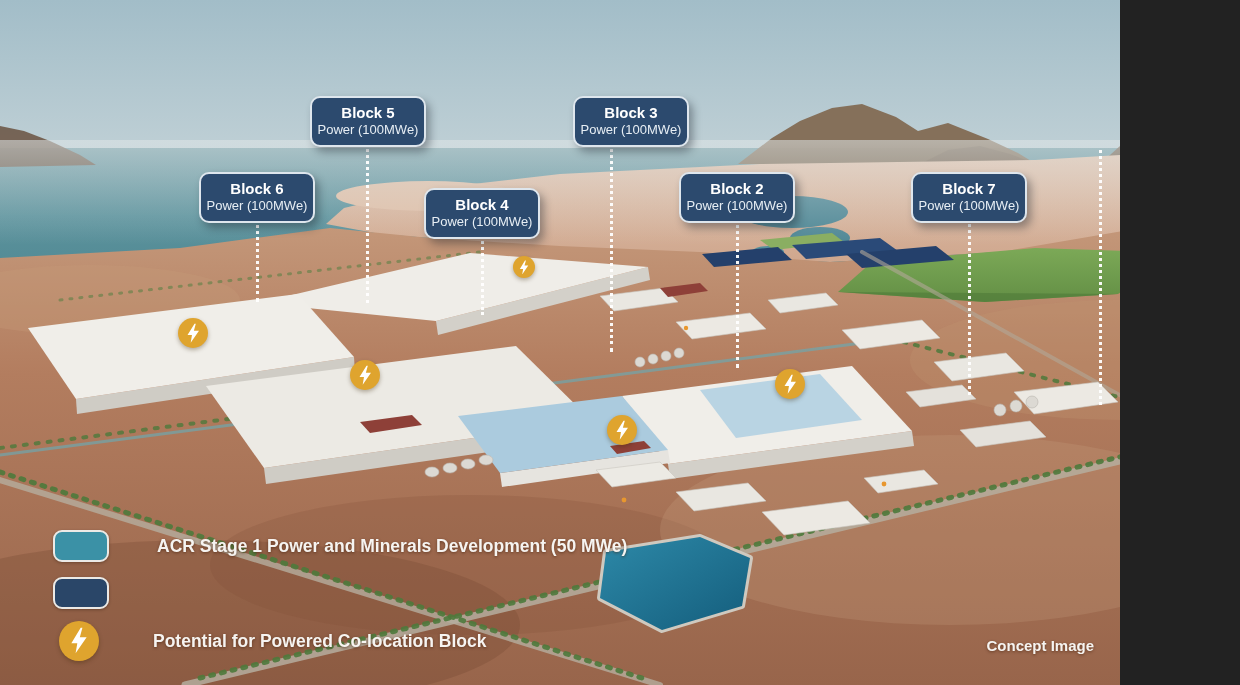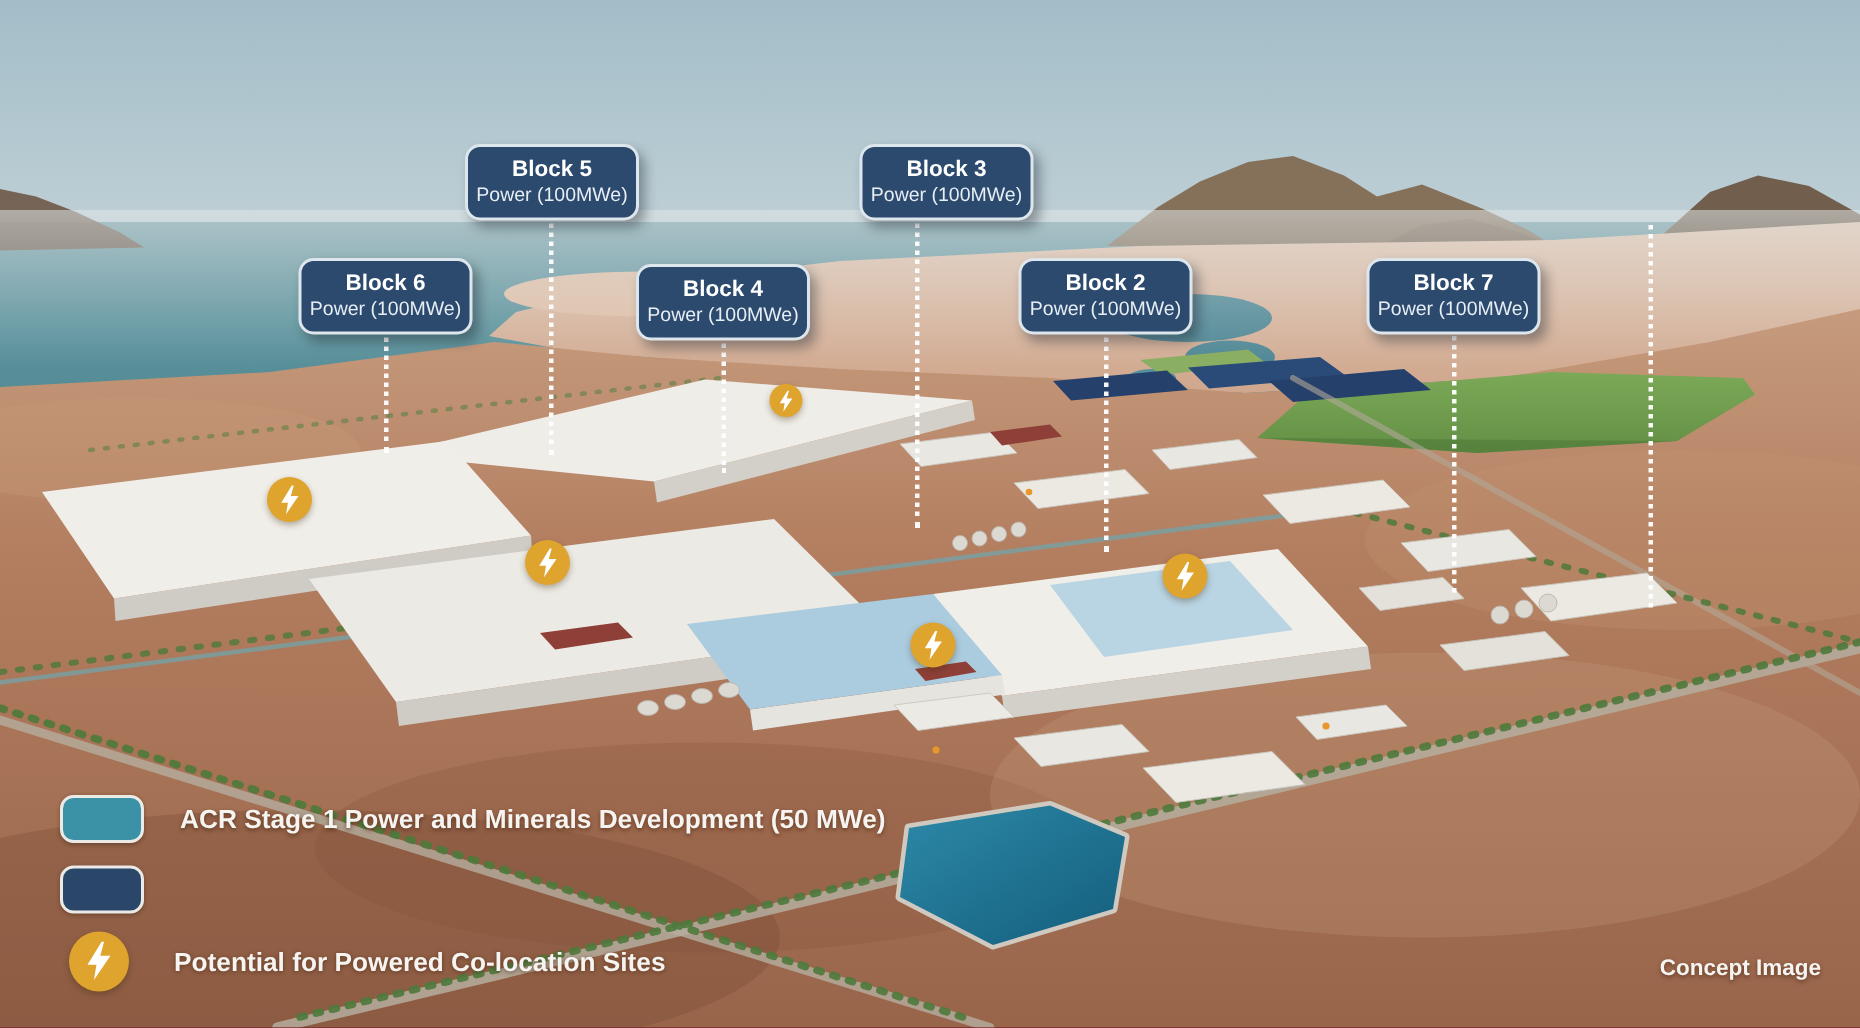--- a/index.html
+++ b/index.html
@@ -1,19 +1,19 @@
 <!DOCTYPE html>
 <html><head>
 <meta charset="utf-8">
 <style>
   html,body{margin:0;padding:0;background:#222;}
   .stage{
-    position:relative;width:1240px;height:685px;overflow:hidden;
+    position:relative;width:1120px;height:685px;overflow:hidden;
     font-family:"Liberation Sans","DejaVu Sans",sans-serif;
-    background:#ef4444;
+    background:#4c1d95;
   }
   .scene-svg{position:absolute;left:0;top:0;width:1240px;height:685px;display:block;}
 
   
   .callout{
     position:absolute;width:116px;box-sizing:border-box;
     background:#2c4a6e;border:2px solid rgba(238,243,247,.92);
     border-radius:10px;color:#fff;text-align:center;
     padding:6px 4px 7px 4px;
     box-shadow:4px 5px 8px rgba(20,30,40,.38);
@@ -31,21 +31,21 @@
   .bolt{
     position:absolute;border-radius:50%;background:#dfa42e;
     display:flex;align-items:center;justify-content:center;
     box-shadow:0 2px 4px rgba(60,40,10,.35);z-index:25;
   }
   .bolt svg{width:55%;height:68%;}
   .bolt polygon{fill:#ffffff;}
 
   
   .legend{position:absolute;left:36px;top:528px;z-index:40;}
-  .legend-row{position:absolute;left:4px;display:flex;align-items:center;}
+  .legend-row{position:absolute;left:17px;display:flex;align-items:center;gap:24px;}
   .legend-row.r1{top:2px;}
   .legend-row.r2{top:49px;}
   .legend-row.r3{top:93px;}
   .swatch{
     width:52px;height:28px;border-radius:9px;flex:0 0 auto;
     border:2px solid #eceae6;box-shadow:0 1px 3px rgba(40,20,10,.35);
   }
   .swatch.teal{background:#3b91a6;}
   .swatch.navy{background:#2a4668;}
   .legend-bolt{width:40px;height:40px;margin-left:6px;flex:0 0 auto;}
@@ -263,21 +263,21 @@
     <div class="callout-sub">Power (100MWe)</div>
   </div>
   <div class="callout" style="left:573px;top:96px">
     <div class="callout-title">Block 3</div>
     <div class="callout-sub">Power (100MWe)</div>
   </div>
   <div class="callout" style="left:199px;top:172px">
     <div class="callout-title">Block 6</div>
     <div class="callout-sub">Power (100MWe)</div>
   </div>
-  <div class="callout" style="left:424px;top:176px">
+  <div class="callout" style="left:424px;top:188px">
     <div class="callout-title">Block 4</div>
     <div class="callout-sub">Power (100MWe)</div>
   </div>
   <div class="callout" style="left:679px;top:172px">
     <div class="callout-title">Block 2</div>
     <div class="callout-sub">Power (100MWe)</div>
   </div>
   <div class="callout" style="left:911px;top:172px">
     <div class="callout-title">Block 7</div>
     <div class="callout-sub">Power (100MWe)</div>
@@ -290,21 +290,21 @@
     </div>
     <div class="legend-row r2">
       <div class="swatch navy"></div>
     </div>
     <div class="legend-row r3">
       <div class="bolt legend-bolt" style="position:static">
         <svg viewBox="0 0 24 32">
             <polygon points="14,1 3,19 10,19 8,31 21,12 13,12 16,1"></polygon>
           </svg>
       </div>
-      <div class="legend-text">Potential for Powered Co-location Sites</div>
+      <div class="legend-text">Potential for Powered Co-location Block</div>
     </div>
   </div>
 
   <div class="caption">
     <div>Concept Image</div>
   </div>
 
 </div>
 
 </body></html>

